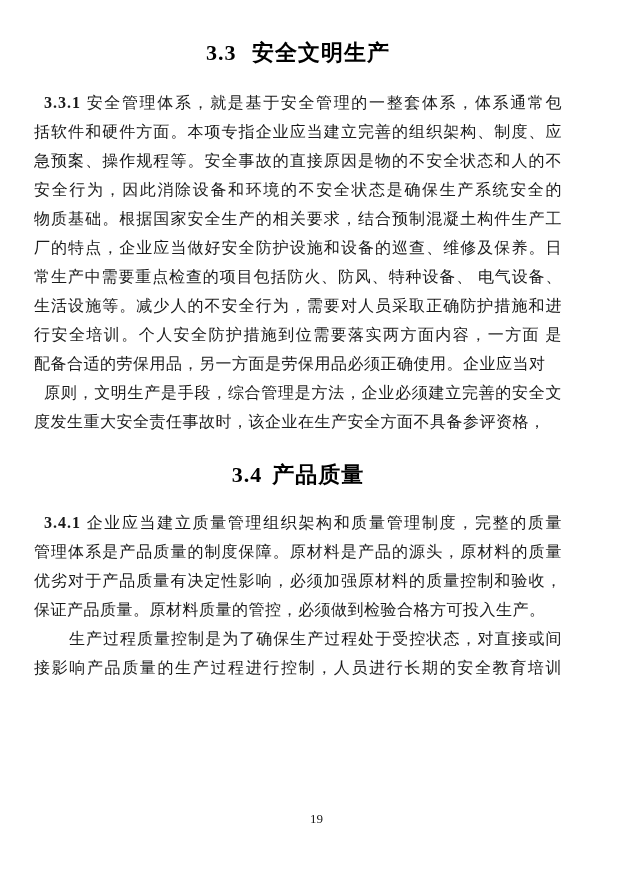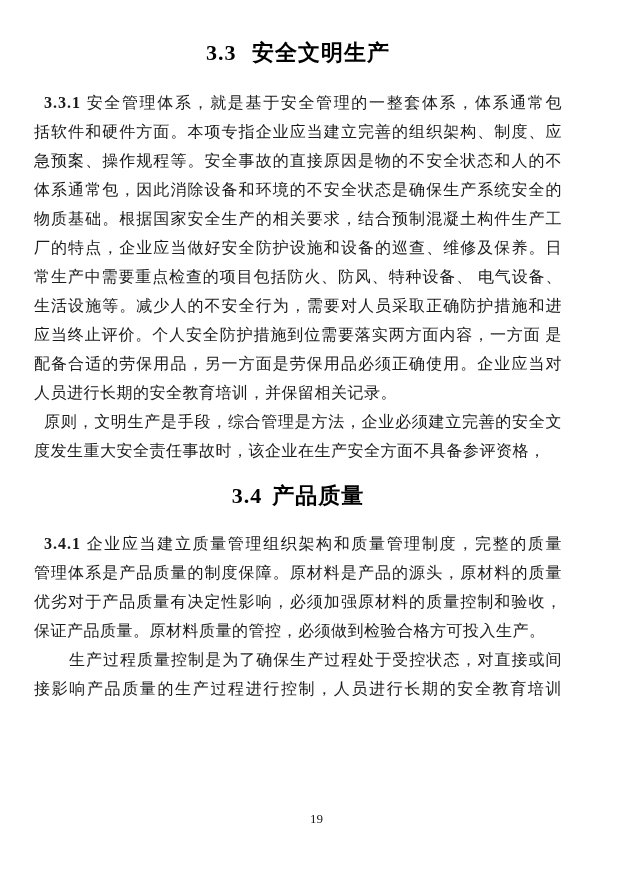--- a/index.html
+++ b/index.html
@@ -25,21 +25,21 @@
     font-weight: bold;
     text-align: center;
     margin: 0 0 20px 0;
     color: #000;
     letter-spacing: 1px;
   }
   .section-heading .h-title {
     margin-left: 0.7em;
   }
   .section-heading.second {
-    margin-top: 16px;
+    margin-top: 24px;
     margin-bottom: 18px;
   }
   .section-heading.second .h-title {
     margin-left: 0.45em;
   }
   .para {
     margin: 0;
     font-family: Liberation Serif, serif;
   }
   .line {
@@ -86,28 +86,27 @@
 <div class="page">
 
   <h1 class="section-heading">
     <span class="h-number">3.3</span><span class="h-title">安全文明生产</span>
   </h1>
 
   <div class="para num-indent end-left">
       <div class="line"><b>3.3.1</b>&nbsp;安全管理体系，就是基于安全管理的一整套体系，体系通常包</div>
       <div class="line">括软件和硬件方面。本项专指企业应当建立完善的组织架构、制度、应</div>
       <div class="line">急预案、操作规程等。安全事故的直接原因是物的不安全状态和人的不</div>
-      <div class="line">体系通常包，因此消除设备和环境的不安全状态是确保生产系统安全的</div>
+      <div class="line">安全行为，因此消除设备和环境的不安全状态是确保生产系统安全的</div>
       <div class="line">物质基础。根据国家安全生产的相关要求，结合预制混凝土构件生产工</div>
       <div class="line">厂的特点，企业应当做好安全防护设施和设备的巡查、维修及保养。日</div>
       <div class="line">常生产中需要重点检查的项目包括防火、防风、特种设备、 电气设备、</div>
       <div class="line">生活设施等。减少人的不安全行为，需要对人员采取正确防护措施和进</div>
-      <div class="line">应当终止评价。个人安全防护措施到位需要落实两方面内容，一方面 是</div>
+      <div class="line">行安全培训。个人安全防护措施到位需要落实两方面内容，一方面 是</div>
       <div class="line">配备合适的劳保用品，另一方面是劳保用品必须正确使用。企业应当对</div>
-      <div class="line">人员进行长期的安全教育培训，并保留相关记录。</div>
     </div>
 
   <div class="para num-indent end-left">
       <div class="line">原则，文明生产是手段，综合管理是方法，企业必须建立完善的安全文</div>
       <div class="line">度发生重大安全责任事故时，该企业在生产安全方面不具备参评资格，</div>
     </div>
 
   <h1 class="section-heading second">
     <span class="h-number">3.4</span><span class="h-title">产品质量</span>
   </h1>

